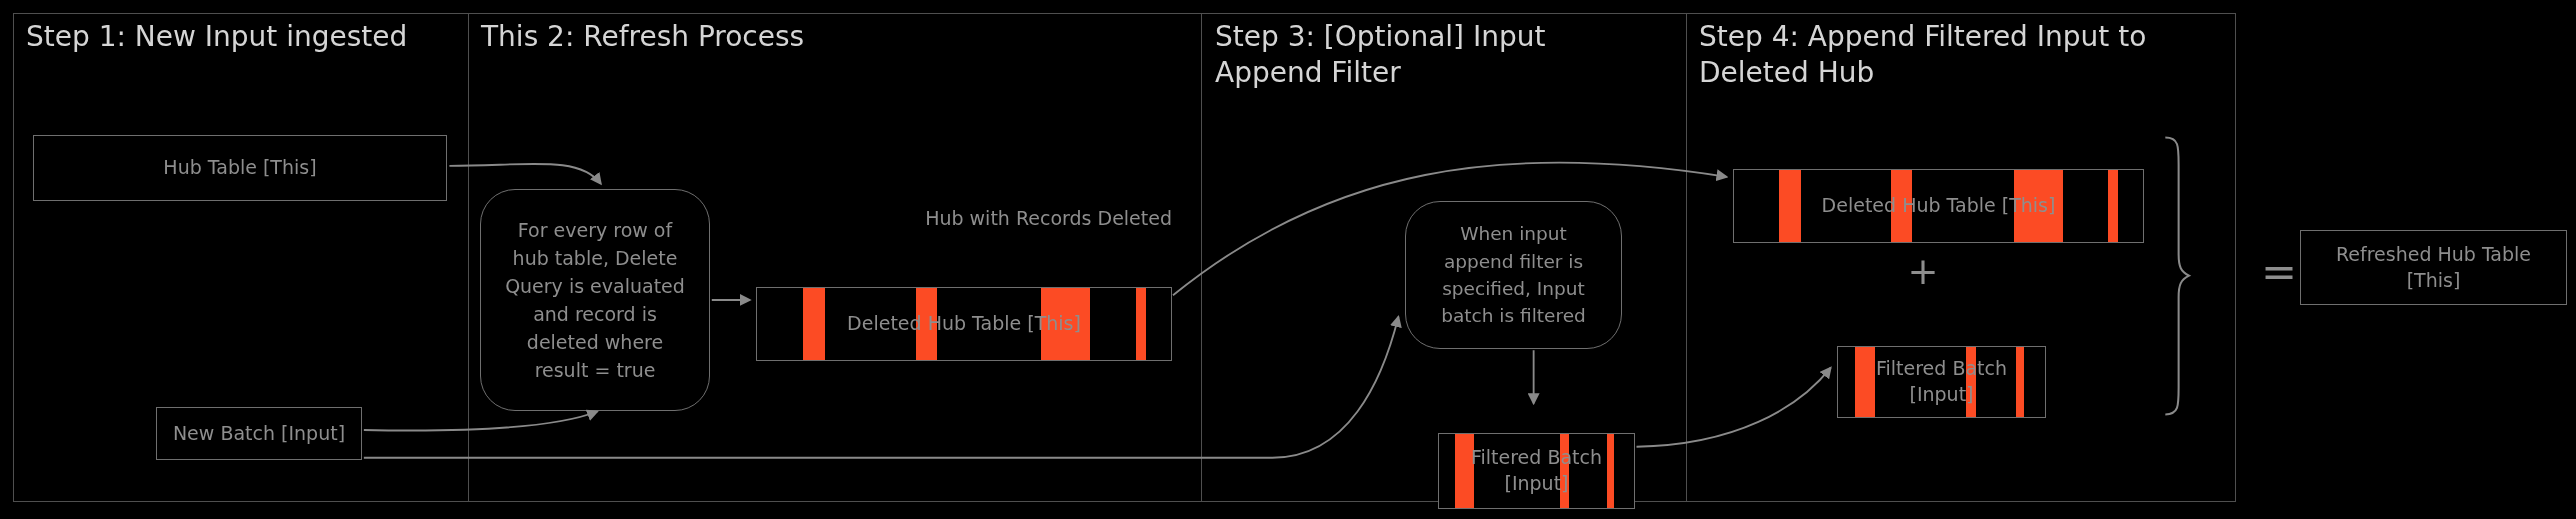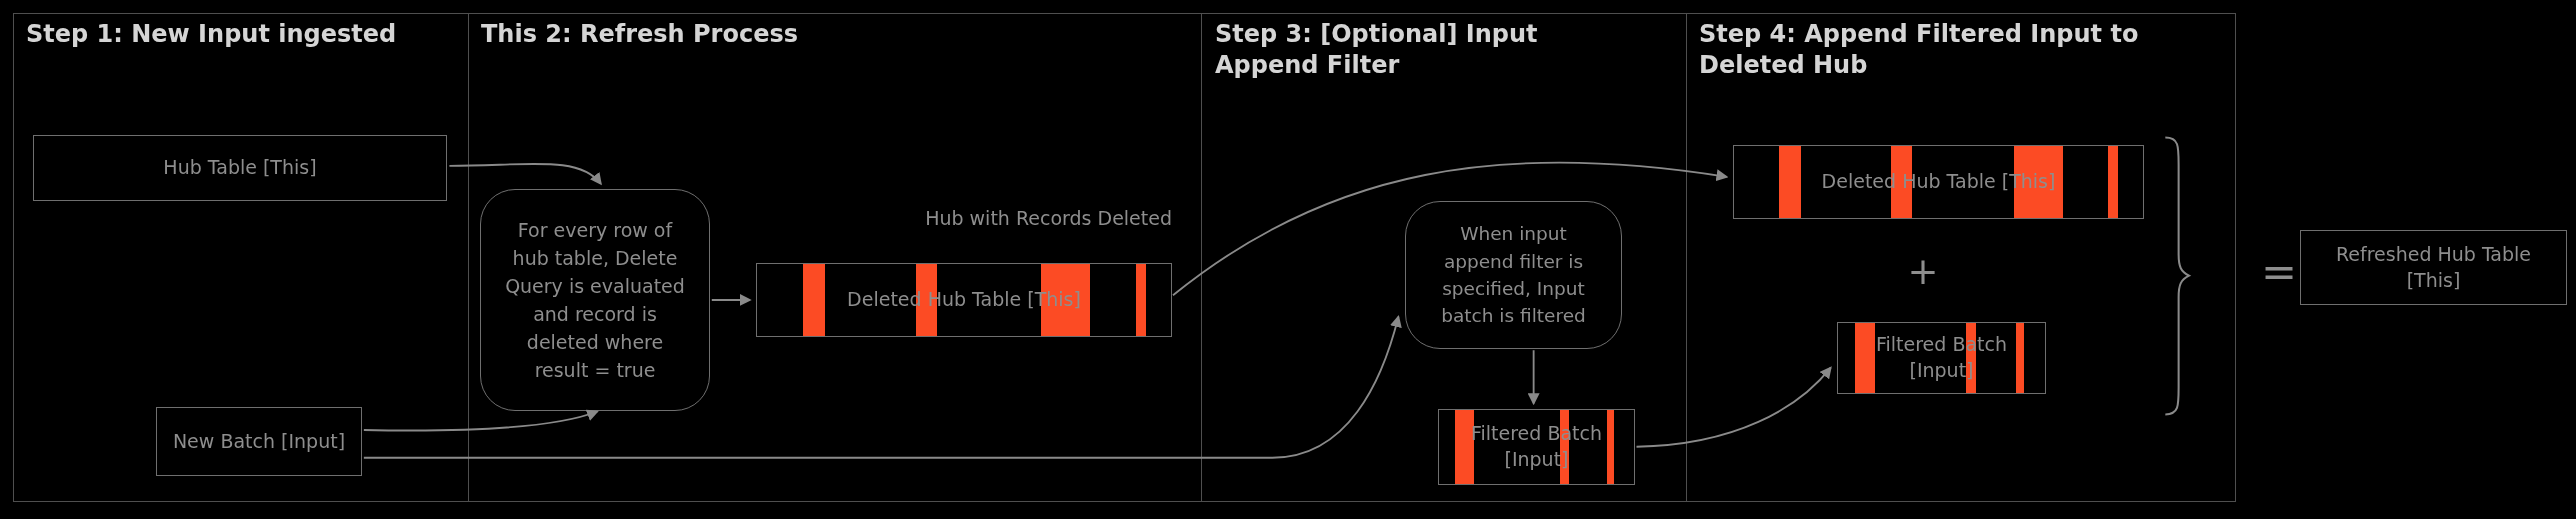--- a/index.html
+++ b/index.html
@@ -24,34 +24,34 @@
     border:1.7px solid var(--panel_border);
     box-sizing:border-box;
   }
   .divider{
     position:absolute;top:12.7px;height:489px;width:0;
     border-left:1.7px solid var(--panel_border);
   }
   .panel-title{
     position:absolute;
     color:var(--title_text);
-    font-size:24px;font-weight:700;line-height:1.3;
+    font-size:28px;font-weight:400;line-height:1.3;
   }
   .box{
     position:absolute;
     border:1.7px solid var(--box_border);
     box-sizing:border-box;
     color:var(--body_text);
     font-size:19px;line-height:1.35;
     display:flex;align-items:center;justify-content:center;
     text-align:center;
     background:var(--background);
   }
   .rounded{border-radius:35px;line-height:1.48;}
-  .striped{overflow:hidden;}
+  .striped{overflow:hidden;margin-top:24px;}
   .stripe{position:absolute;top:0;height:100%;background:var(--stripe);z-index:1;}
   .box .label{position:relative;z-index:2;padding:0 3.5px;}
   .caption{
     position:absolute;color:var(--body_text);
     font-size:19px;text-align:right;
   }
   .op{
     position:absolute;color:var(--body_text);
     display:flex;align-items:center;justify-content:center;
     font-weight:400;
@@ -71,21 +71,21 @@
   <div class="divider" style="left:1686px"></div>
 
   <div class="panel-title" style="left:26px;top:18.5px;width:416px">Step 1: New Input ingested</div>
   <div class="panel-title" style="left:481px;top:18.5px;width:636px">This 2: Refresh Process</div>
   <div class="panel-title" style="left:1215px;top:18.5px;width:382px">Step 3: [Optional] Input Append Filter</div>
   <div class="panel-title" style="left:1699px;top:18.5px;width:492px">Step 4: Append Filtered Input to Deleted Hub</div>
 
   <div class="box" style="left:33px;top:135px;width:414px;height:66px">
     <span class="label">Hub Table [This]</span>
   </div>
-  <div class="box" style="left:156px;top:407px;width:206px;height:69px">
+  <div class="box" style="left:156px;top:407px;width:206px;height:53px">
     <span class="label">New Batch [Input]</span>
   </div>
 
   <div class="box rounded" style="left:480px;top:189px;width:230px;height:222px;padding:0 18.5px">
     <span class="label">For every row of hub table, Delete Query is evaluated and record is deleted where result = true</span>
   </div>
   <div class="caption" style="left:756px;top:207px;width:416px">Hub with Records Deleted</div>
   <div class="box striped" style="left:756px;top:263px;width:416px;height:74px">
     <span class="label">Deleted Hub Table [This]</span>
   <div class="stripe" style="left: 11%; width: 5.5%;"></div>

